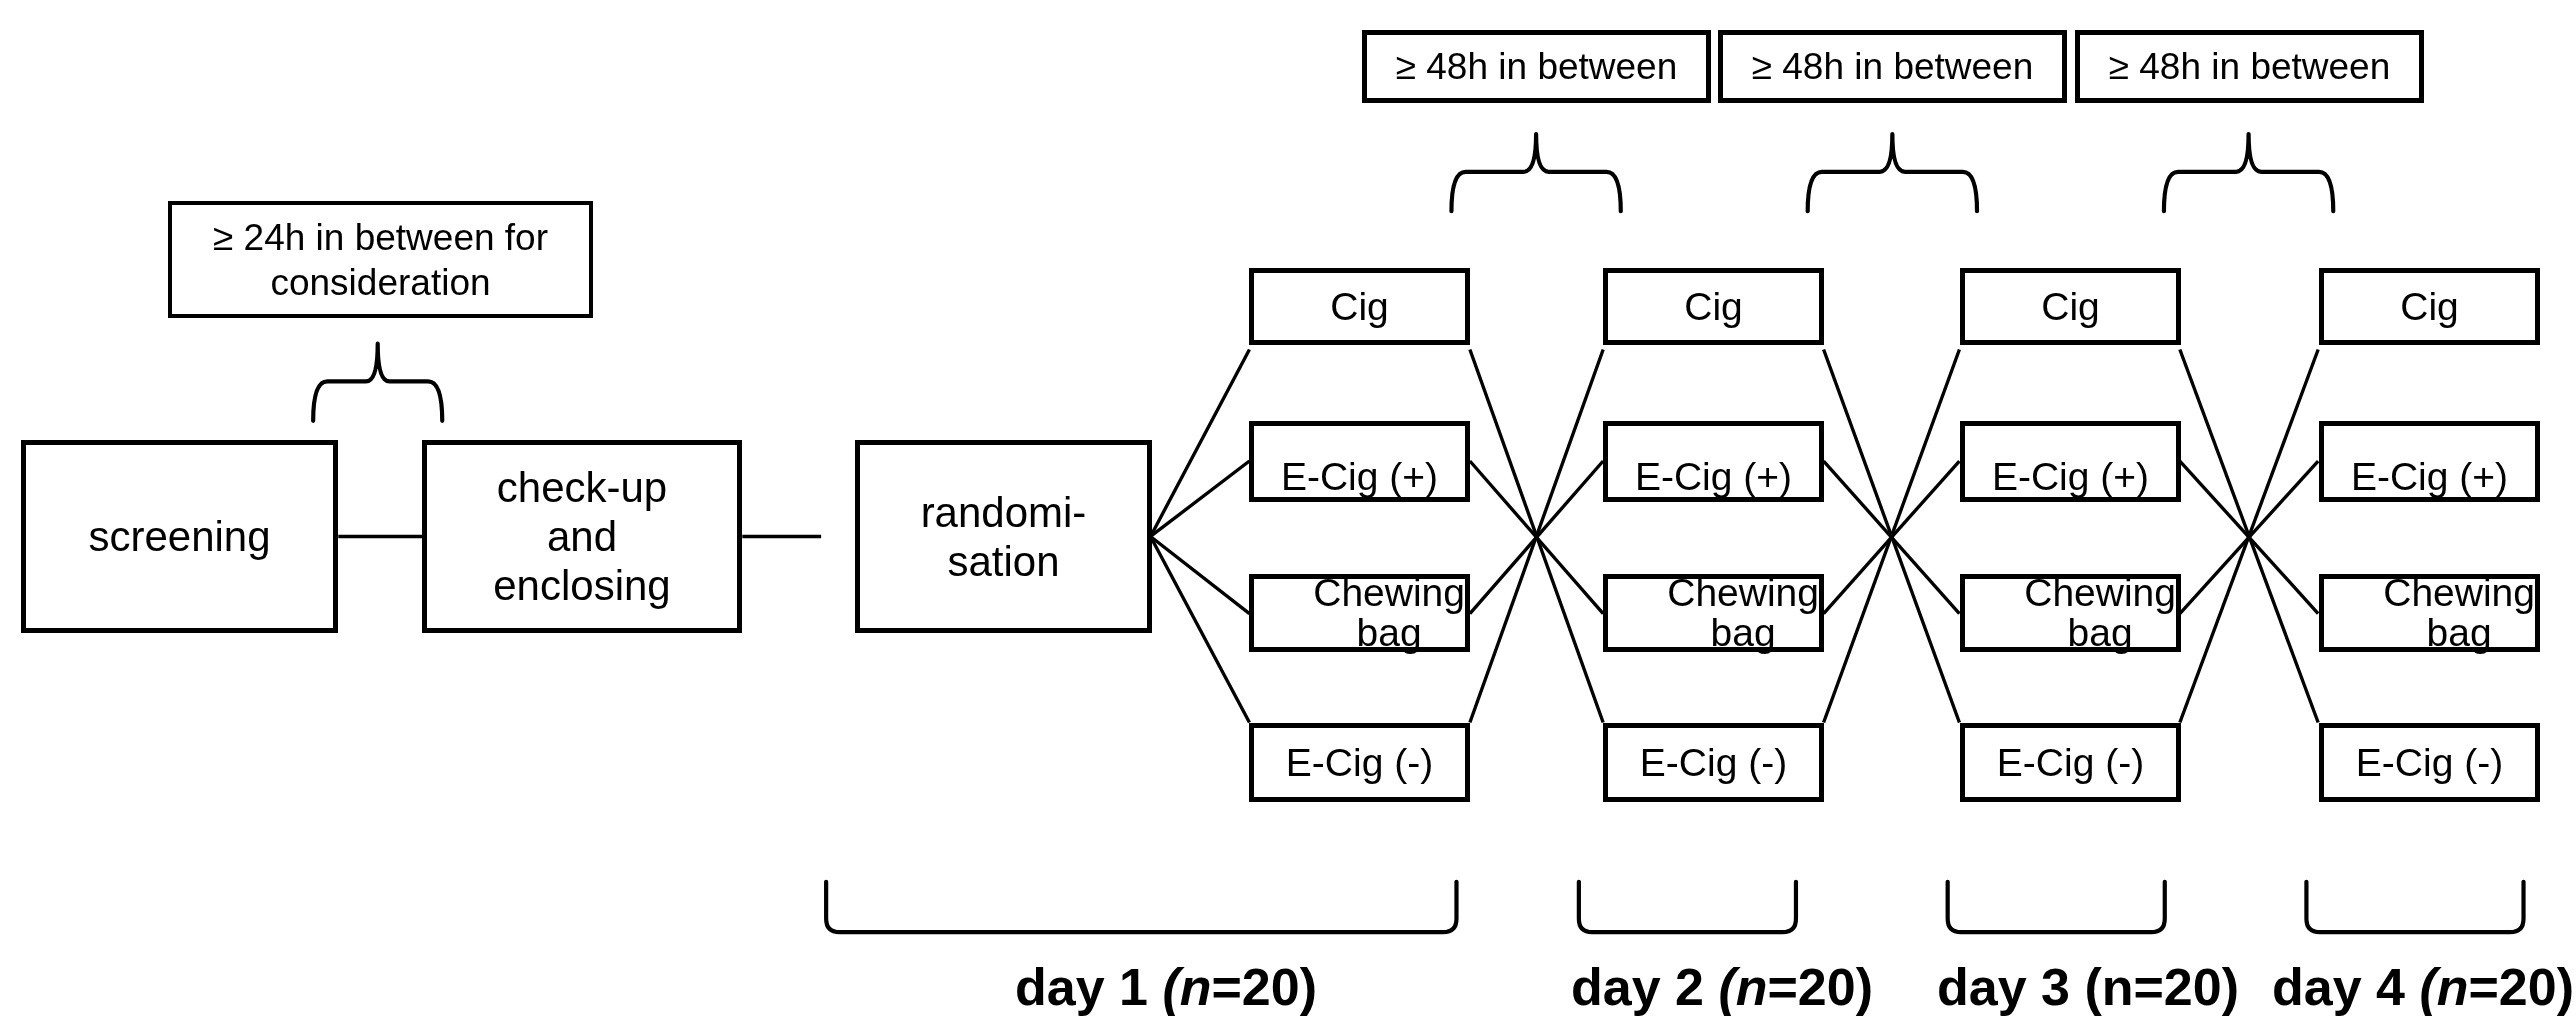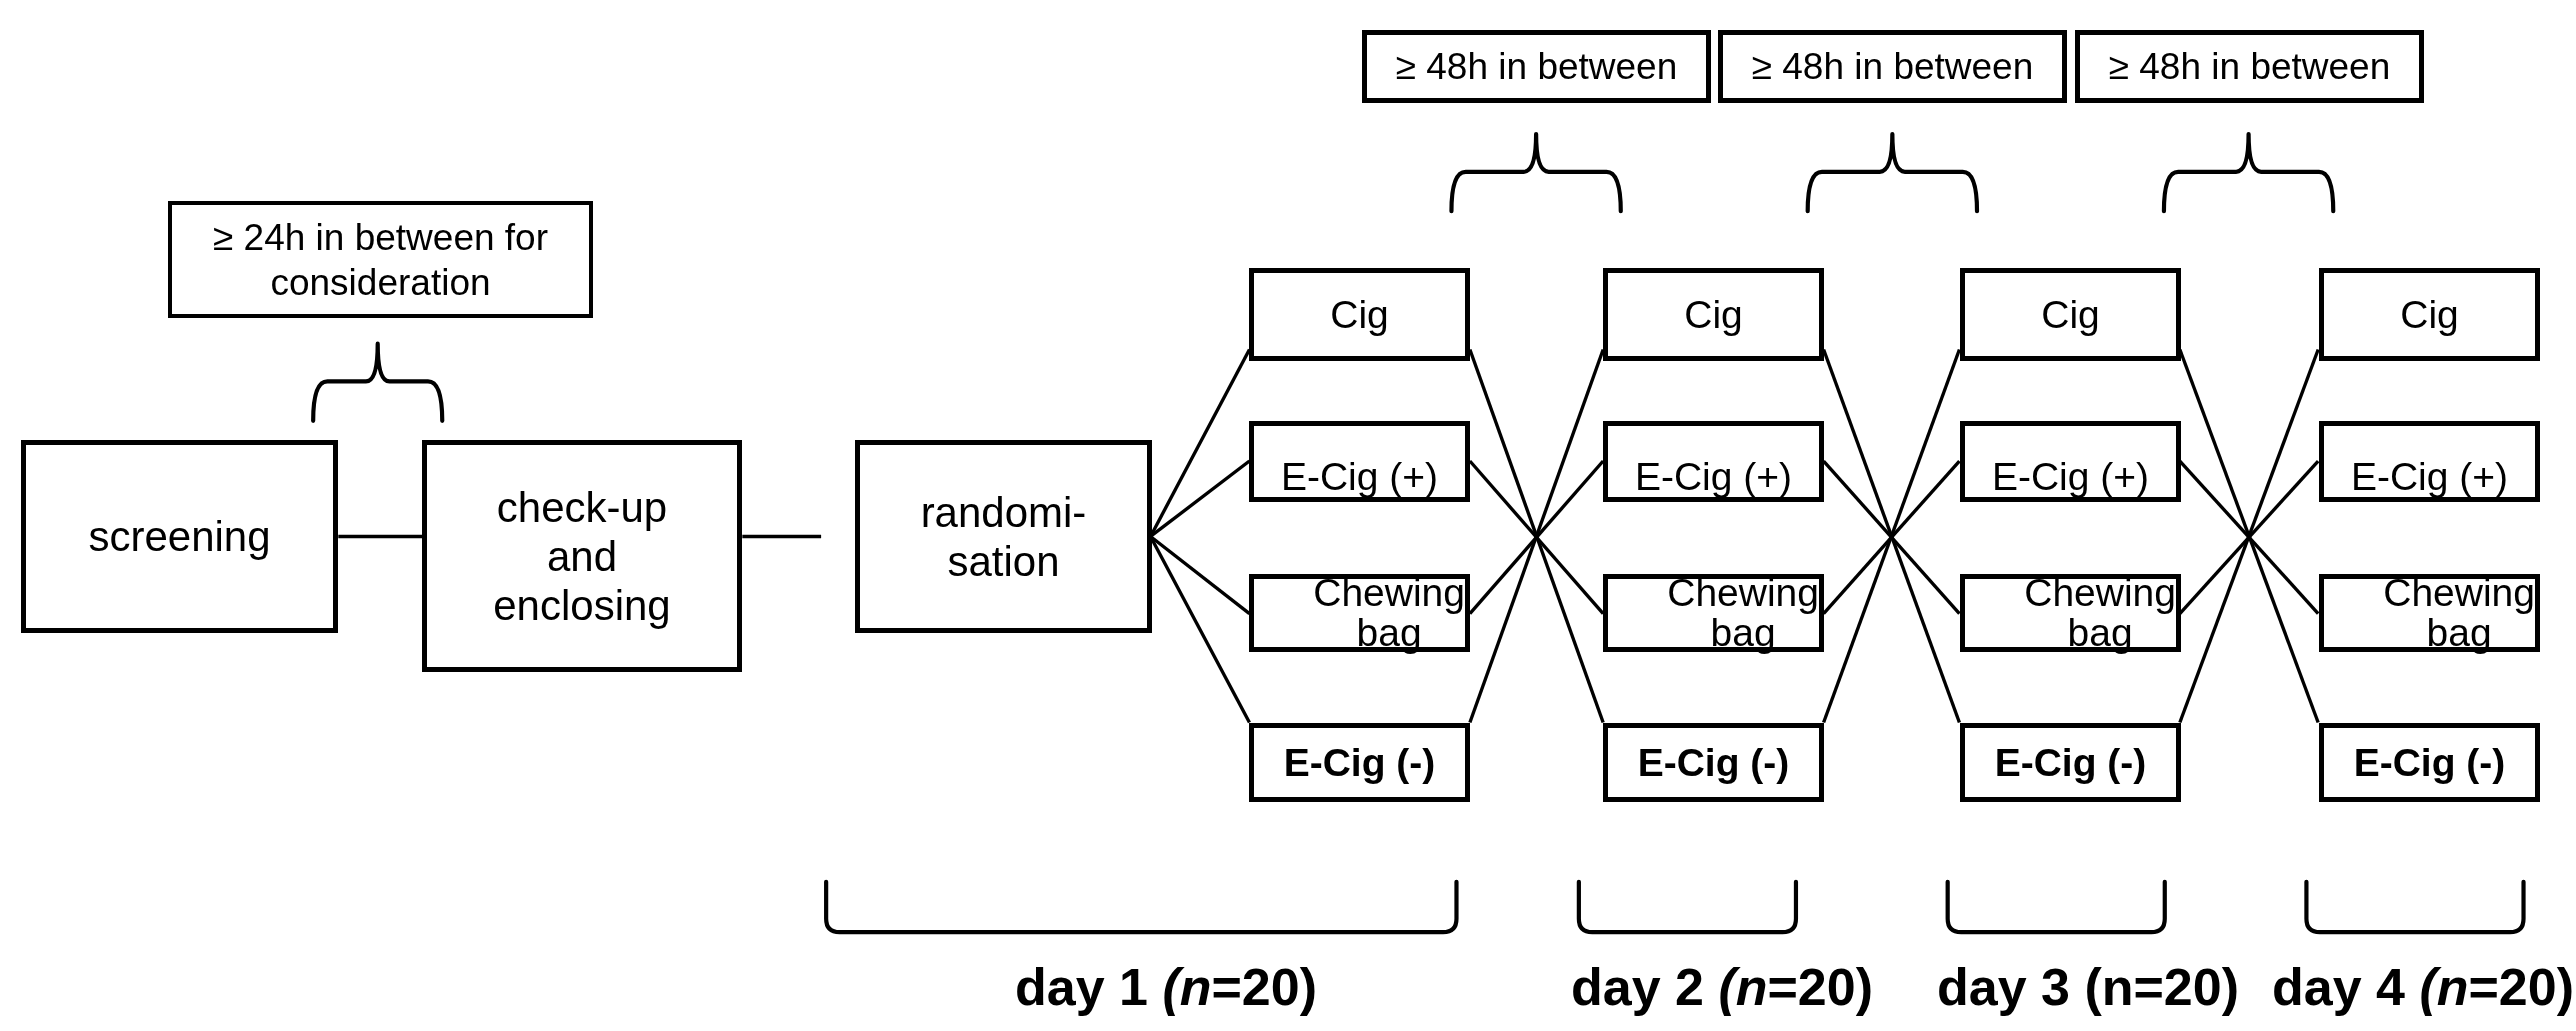--- a/index.html
+++ b/index.html
@@ -22,29 +22,29 @@
   
   .note{ border:5px solid var(--ink); font-size:37px; line-height:45px; }
   .note24{ left:168px; top:201px; width:425px; height:117px; border-width:4.2px; }
   .note48-1{ left:1362px; top:30px; width:349px; height:73px; }
   .note48-2{ left:1718px; top:30px; width:349px; height:73px; }
   .note48-3{ left:2075px; top:30px; width:349px; height:73px; }
 
   
   .main{ border:5.9px solid var(--ink); font-size:42px; line-height:49px; }
   .screening{ left:21px;  top:440px; width:317px; height:193px; }
-  .checkup{   left:422px; top:440px; width:320px; height:232px; }
+  .checkup{   left:422px; top:440px; width:320px; height:193px; }
   .random{    left:855px; top:440px; width:297px; height:193px; }
 
   
   .cond{ border:5.9px solid var(--ink); font-size:39px; line-height:40px; }
   .c1{left:1249px;} .c2{left:1603px;} .c3{left:1960px;} .c4{left:2319px;}
   .cond{width:221px;}
-  .r1{top:268px;height:93px;} .r2{top:421px;height:81px;align-items:flex-end;}
-  .r3{top:574px;height:78px;justify-content:flex-end;} .r4{top:723px;height:79px;font-weight:bold;}
+  .r1{top:268px;height:77px;} .r2{top:421px;height:81px;align-items:flex-end;}
+  .r3{top:574px;height:78px;justify-content:flex-end;} .r4{top:723px;height:79px;}
 
   
   .day-label{
     position:absolute; top:964px; transform:translateX(-50%);
     font-size:52px; line-height:47px; white-space:pre;font-weight:bold;
   }
   .d1{left:1166px;} .d2{left:1722px;} .d3{left:2088px;} .d4{left:2423px;}
   .n-italic{font-style:italic;}
   .n-upright{font-style:normal;}
 </style>

